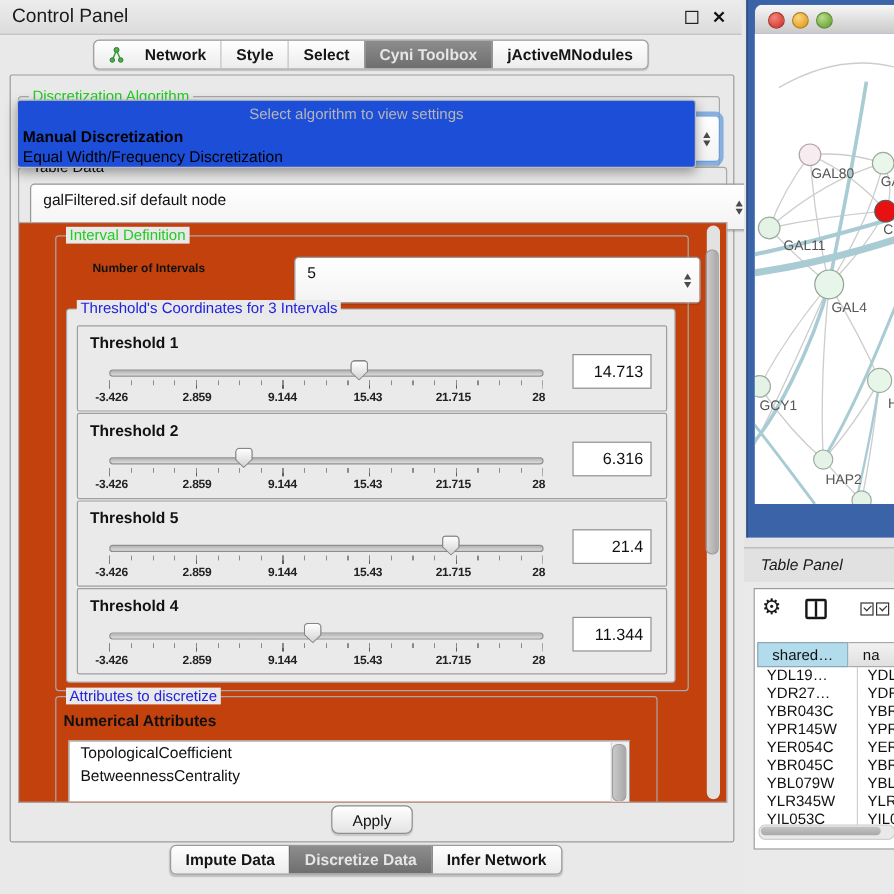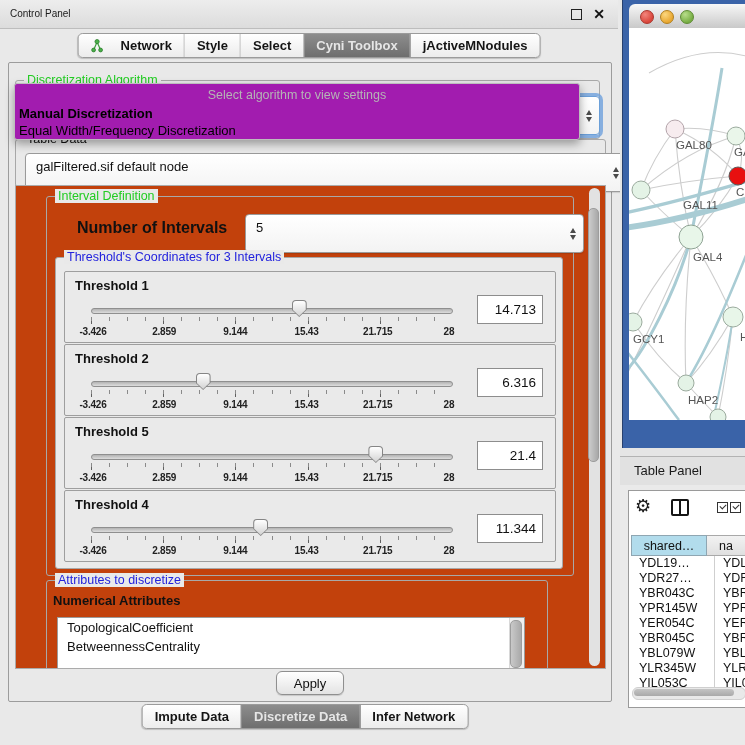--- a/index.html
+++ b/index.html
@@ -4,21 +4,21 @@
 <style>
   html,body{margin:0;padding:0;}
   body{width:745px;height:745px;overflow:hidden;background:#e9e9e9;
        font-family:"Liberation Sans",sans-serif;-webkit-font-smoothing:antialiased;}
   #root{position:relative;width:745px;height:745px;overflow:hidden;}
 
   
   #left-window{position:absolute;left:0;top:0;width:618px;height:745px;background:#e9e9e9;}
   #titlebar{position:absolute;left:0;top:0;width:618px;height:28px;
             background:linear-gradient(#ededed,#dcdcdc);border-bottom:1px solid #bdbdbd;}
-  #titlebar .title{position:absolute;left:10px;top:0;line-height:28px;font-size:10px;color:#1a1a1a;}
+  #titlebar .title{position:absolute;left:10px;top:0;line-height:28px;font-size:16px;color:#1a1a1a;}
   .float-ic{position:absolute;right:36px;top:9px;width:9px;height:9px;border:1.5px solid #222;background:transparent;}
   .close-ic{position:absolute;right:13px;top:5px;font-size:14px;font-weight:bold;color:#111;line-height:18px;}
 
   
   .seg{display:inline-flex;height:23px;border:1px solid #9b9b9b;border-radius:5px;
        background:linear-gradient(#ffffff,#ececec);box-shadow:0 1px 1px rgba(0,0,0,.18);overflow:hidden;}
   .seg .item{display:flex;align-items:center;padding:0 12px;font-size:13px;font-weight:bold;color:#151515;white-space:nowrap;gap:11px;}
   .seg .item + .item{border-left:1px solid #c2c2c2;}
   .seg .item.sel{background:linear-gradient(#8d8d8d,#6e6e6e);color:#e6e6e6;border-left:1px solid #6e6e6e;}
   .seg .item.sel + .item{border-left:1px solid #6e6e6e;}
@@ -42,21 +42,21 @@
   
   .combo{position:absolute;background:linear-gradient(#ffffff,#f3f3f3);border:1px solid #9a9a9a;
          border-radius:4px;box-shadow:0 1px 1px rgba(0,0,0,.12);font-size:13px;color:#111;
          display:flex;align-items:center;padding:0 22px 12px 10px;}
   .combo.focused{border:1px solid #6b9fd8;box-shadow:0 0 0 3px rgba(110,160,220,.8);}
   .stepper{position:absolute;right:7px;top:50%;transform:translateY(-50%);display:flex;flex-direction:column;align-items:center;gap:2px;}
   .stepper .up{width:0;height:0;border-left:3.5px solid transparent;border-right:3.5px solid transparent;border-bottom:5px solid #4b4b4b;}
   .stepper .down{width:0;height:0;border-left:3.5px solid transparent;border-right:3.5px solid transparent;border-top:5px solid #4b4b4b;}
 
   
-  #algo-popup{position:absolute;left:5px;top:20px;width:564px;height:55px;background:#a21caf;
+  #algo-popup{position:absolute;left:5px;top:20px;width:564px;height:55px;background:#1d4ed8;
               border:1px solid #bdbdbd;border-radius:3px;box-shadow:0 4px 10px rgba(0,0,0,.35);z-index:50;}
   #algo-popup .hint{position:absolute;left:0;right:0;top:4px;text-align:center;color:#b5b5b5;font-size:12.5px;}
   #algo-popup .opt1{position:absolute;left:4px;top:22px;font-size:13px;font-weight:bold;color:#000;}
   #algo-popup .opt2{position:absolute;left:4px;top:39px;font-size:13px;color:#000;}
 
   
   #scroll-area{position:absolute;left:6px;top:122px;width:589px;height:482px;border:1px solid #ababab;overflow:hidden;background:#c2410c;}
   .vtrack{position:absolute;right:5px;top:2px;bottom:2px;width:11px;background:#e2e2e2;border-radius:6px;}
   .vthumb{position:absolute;right:6px;top:22px;width:9px;height:252px;border-radius:5px;
           background:linear-gradient(to right,#cccccc,#a8a8a8);border:1px solid #9d9d9d;}
@@ -99,21 +99,21 @@
   #net-titlebar{position:absolute;left:6px;top:4px;right:0;height:24px;border-top-left-radius:6px;
                 background:linear-gradient(#f7f7f7,#c9c9c9);border-bottom:1px solid #999;}
   .tl{position:absolute;top:6px;width:12px;height:12px;border-radius:50%;}
   .tl.red{left:11px;background:radial-gradient(circle at 35% 30%,#f2857c,#d9453a 70%);border:1px solid #a8352c;}
   .tl.yel{left:31px;background:radial-gradient(circle at 35% 30%,#fbd77f,#e8a62f 70%);border:1px solid #b07f1d;}
   .tl.grn{left:51px;background:radial-gradient(circle at 35% 30%,#b7dd8a,#77ad43 70%);border:1px solid #5d8a33;}
   #net-canvas{position:absolute;left:6px;top:28px;width:117px;height:392px;background:#fff;overflow:hidden;}
   .nlabel{position:absolute;font-size:11.5px;color:#555;white-space:nowrap;}
 
   #tp-header{position:absolute;left:0;top:456px;width:125px;height:28px;background:#e1e1e1;
-             border-top:1px solid #b3b3b3;border-bottom:1px solid #c6c6c6;}
+             border-top:1px solid #b3b3b3;border-bottom:1px solid #c6c6c6;font-style:italic;}
   #tp-header .t{position:absolute;left:14px;top:0;line-height:28px;font-size:13px;color:#1a1a1a;}
   #tp-body{position:absolute;left:0;top:485px;width:125px;height:260px;background:#eaeaea;}
   #tp-card{position:absolute;left:8px;top:5px;width:130px;height:216px;background:#fff;border:1px solid #9a9a9a;overflow:hidden;}
   .gear{position:absolute;left:6px;top:5px;font-size:18px;color:#1c1c1c;line-height:20px;}
   .split-icon{position:absolute;left:42px;top:8px;width:14px;height:13px;border:2px solid #151515;border-radius:2px;background:#fff;}
   .split-icon::after{content:"";position:absolute;left:50%;top:0;bottom:0;width:2px;background:#151515;transform:translateX(-50%);}
   .cb{position:absolute;top:11px;width:9px;height:9px;border:1.5px solid #333;background:#fff;}
   .cb::after{content:"";position:absolute;left:1.5px;top:1px;width:5px;height:3px;
              border-left:1.5px solid #333;border-bottom:1.5px solid #333;transform:rotate(-45deg);}
   .cb.c1{left:88px;} .cb.c2{left:101px;}
@@ -196,21 +196,21 @@
               <span class="down"></span>
             </span>
         </div>
       </div>
 
       <div id="scroll-area">
 
         <div class="gbox" style="left:30px;top:10px;width:526px;height:378px;">
           <span class="legend green">Interval Definition</span>
 
-          <div style="position:absolute;left:30px;top:22px;font-size:16px;font-weight:bold;color:#111;">Number of Intervals</div>
+          <div style="position:absolute;left:30px;top:22px;font-size:10px;font-weight:bold;color:#111;">Number of Intervals</div>
           <div class="combo" style="left:198px;top:17px;width:305px;height:25px;">
             <span>5</span>
             <span class="stepper">
                 <span class="up"></span>
                 <span class="down"></span>
               </span>
           </div>
 
           <div class="gbox" style="left:8px;top:60px;width:506px;height:310px;background:#eaeaea;">
             <span class="legend blue">Threshold's Coordinates for 3 Intervals</span>
@@ -388,21 +388,21 @@
             <circle cx="12" cy="162" r="9" fill="#e4f3e6" stroke="#9bab9e"></circle>
             <circle cx="62" cy="209" r="12" fill="#e8f6e9" stroke="#8fa394"></circle>
             <circle cx="4" cy="294" r="9" fill="#e4f3e6" stroke="#9bab9e"></circle>
             <circle cx="104" cy="289" r="10" fill="#e8f6e9" stroke="#9bab9e"></circle>
             <circle cx="57" cy="355" r="8" fill="#e4f3e6" stroke="#9bab9e"></circle>
             <circle cx="89" cy="389" r="8" fill="#e4f3e6" stroke="#9bab9e"></circle>
           </g>
         </svg>
         <div class="nlabel" style="left:47px;top:111px;">GAL80</div>
         <div class="nlabel" style="left:105px;top:118px;">GA</div>
-        <div class="nlabel" style="left:32px;top:171px;padding-left:22px;">GAL11</div>
+        <div class="nlabel" style="left:2px;top:171px;padding-left:22px;">GAL11</div>
         <div class="nlabel" style="left:107px;top:158px;">C</div>
         <div class="nlabel" style="left:64px;top:223px;">GAL4</div>
         <div class="nlabel" style="left:4px;top:305px;">GCY1</div>
         <div class="nlabel" style="left:111px;top:303px;">H</div>
         <div class="nlabel" style="left:59px;top:366px;">HAP2</div>
       </div>
     </div>
 
     <div id="tp-header">
       <span class="t">Table Panel</span>

